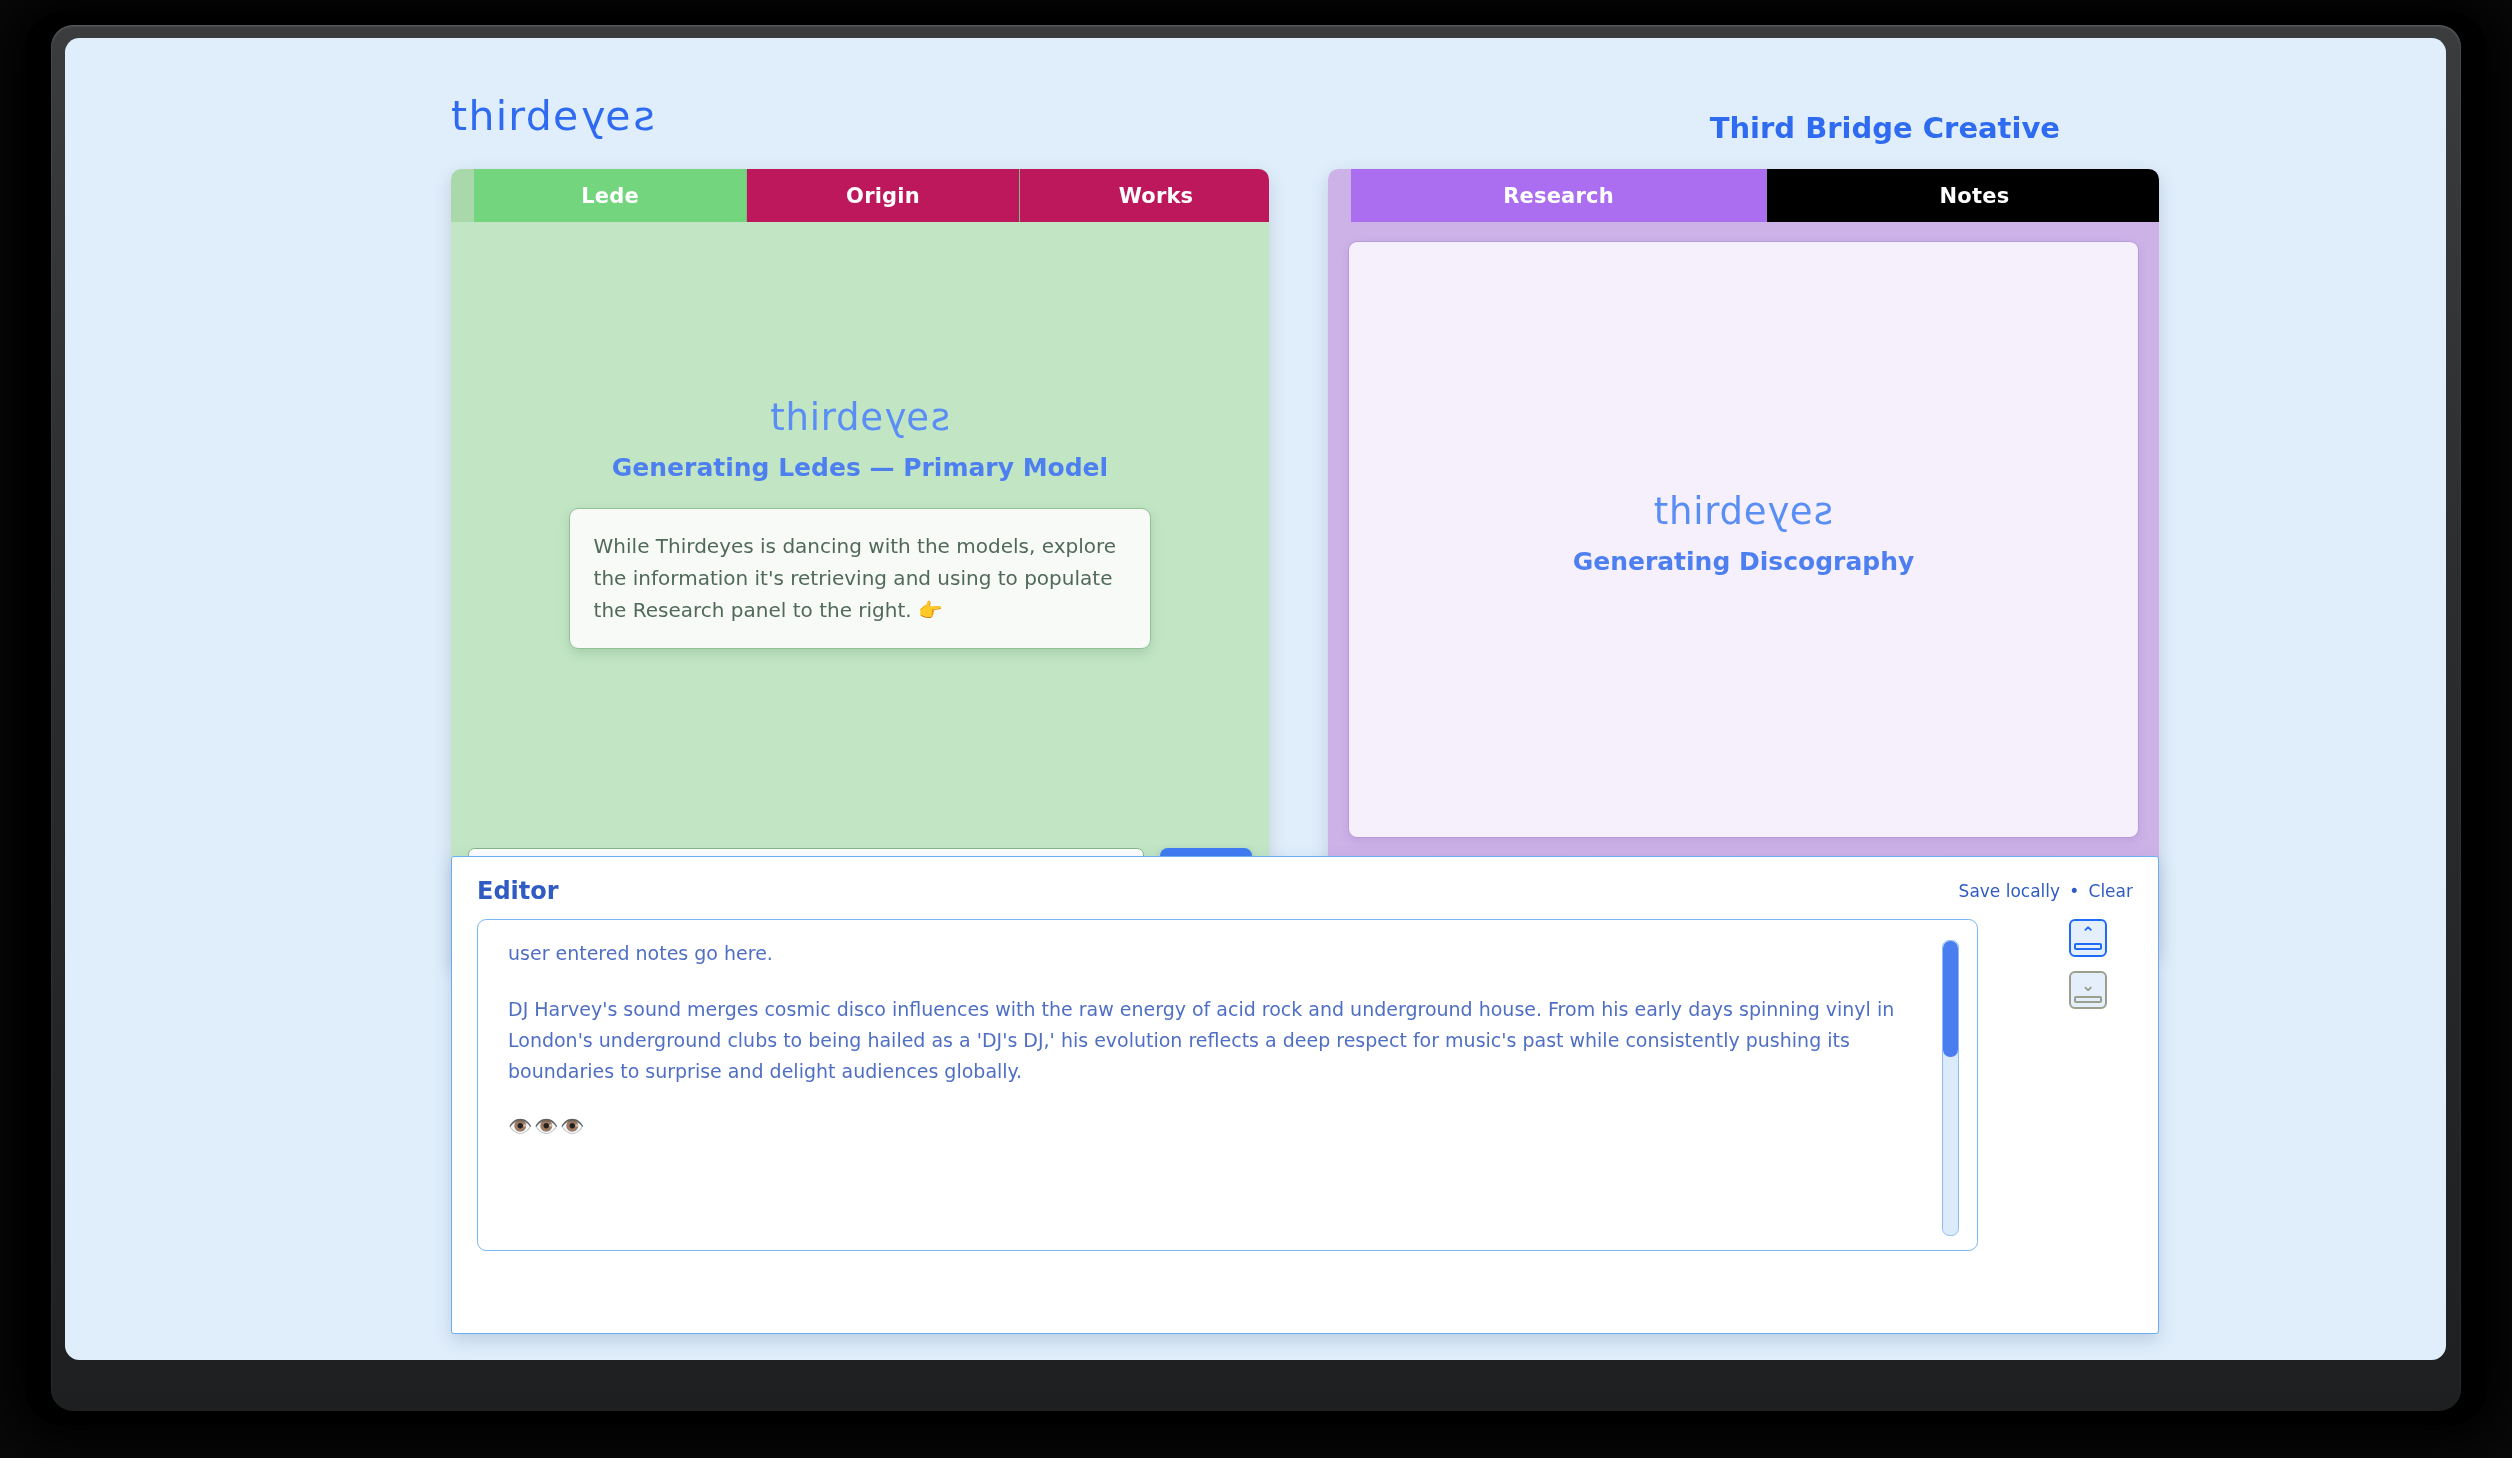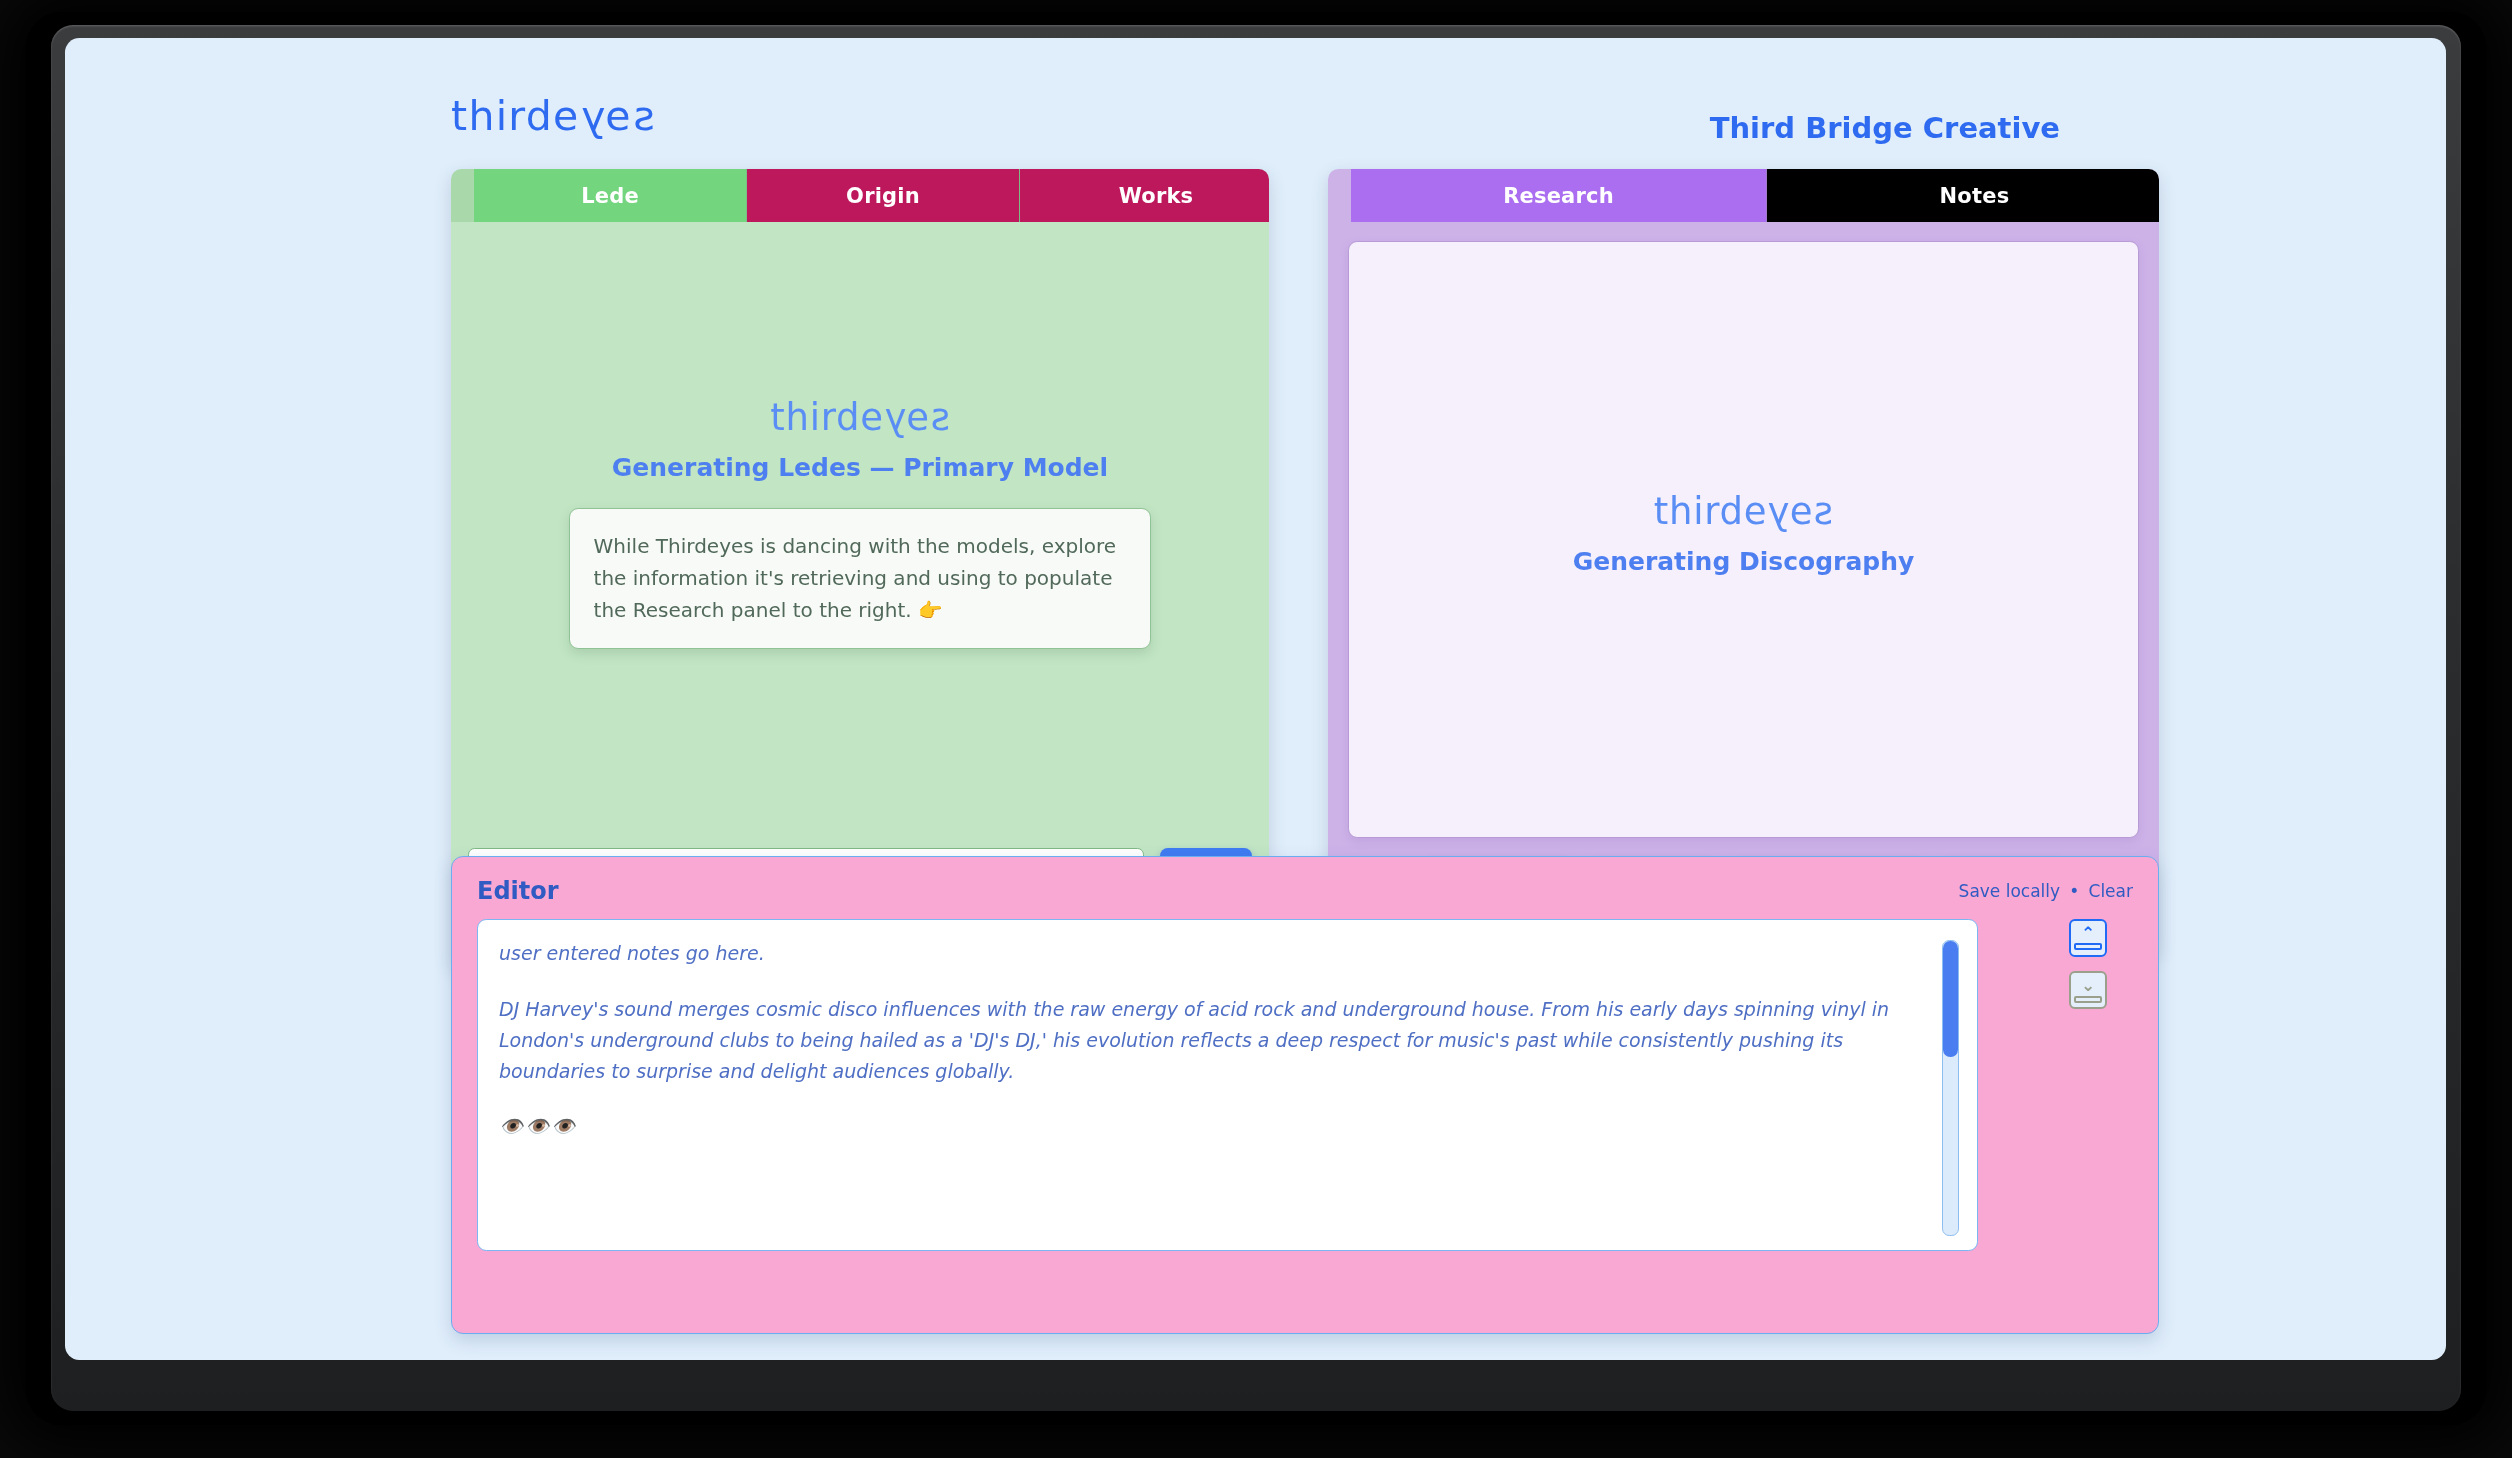--- a/index.html
+++ b/index.html
@@ -234,23 +234,23 @@
     box-shadow: 0 2.6px 5.9px rgba(100,60,150,0.22);
     cursor: pointer;
   }
   .chip.active { background: #b367f0; border-color: #9442df; }
 
   
   .editor-panel {
     position: absolute;
     left: 386px; top: 818px;
     width: 1708px; height: 478px;
-    background: #f9a8d4;
+    background: #ffffff;
     border: 1.3px solid #6aaef2;
-    border-radius: 12px;
+    border-radius: 3px;
     box-sizing: border-box;
     box-shadow: 0 6.5px 17px rgba(60,90,140,0.20);
     overflow: hidden;
   }
   .editor-head {
     display: flex;
     align-items: center;
     justify-content: space-between;
     padding: 19.6px 25px 14.4px;
   }
@@ -282,21 +282,21 @@
     box-sizing: border-box;
     background: #ffffff;
     border: 1.3px solid #79b6f2;
     border-radius: 9.2px;
     padding: 18.3px 29px 0 21px;
     overflow: hidden;
     font-size: 19px;
     line-height: 1.62;
     color: #4f6fc4;
   }
-  .editor-area p { margin: 0 0 25px; font-style: italic; }
+  .editor-area p { margin: 0 9px 25px; }
   .editor-area p.eyes { margin-bottom: 6.5px; font-size: 19.6px; letter-spacing: 2px; }
   .misspell {
     border-bottom: 2px wavy #e0453a;
     text-decoration: underline;
     text-decoration-style: wavy;
     text-decoration-color: #e0453a;
     text-decoration-thickness: 2px;
   }
   .scrollbar {
     position: absolute;

